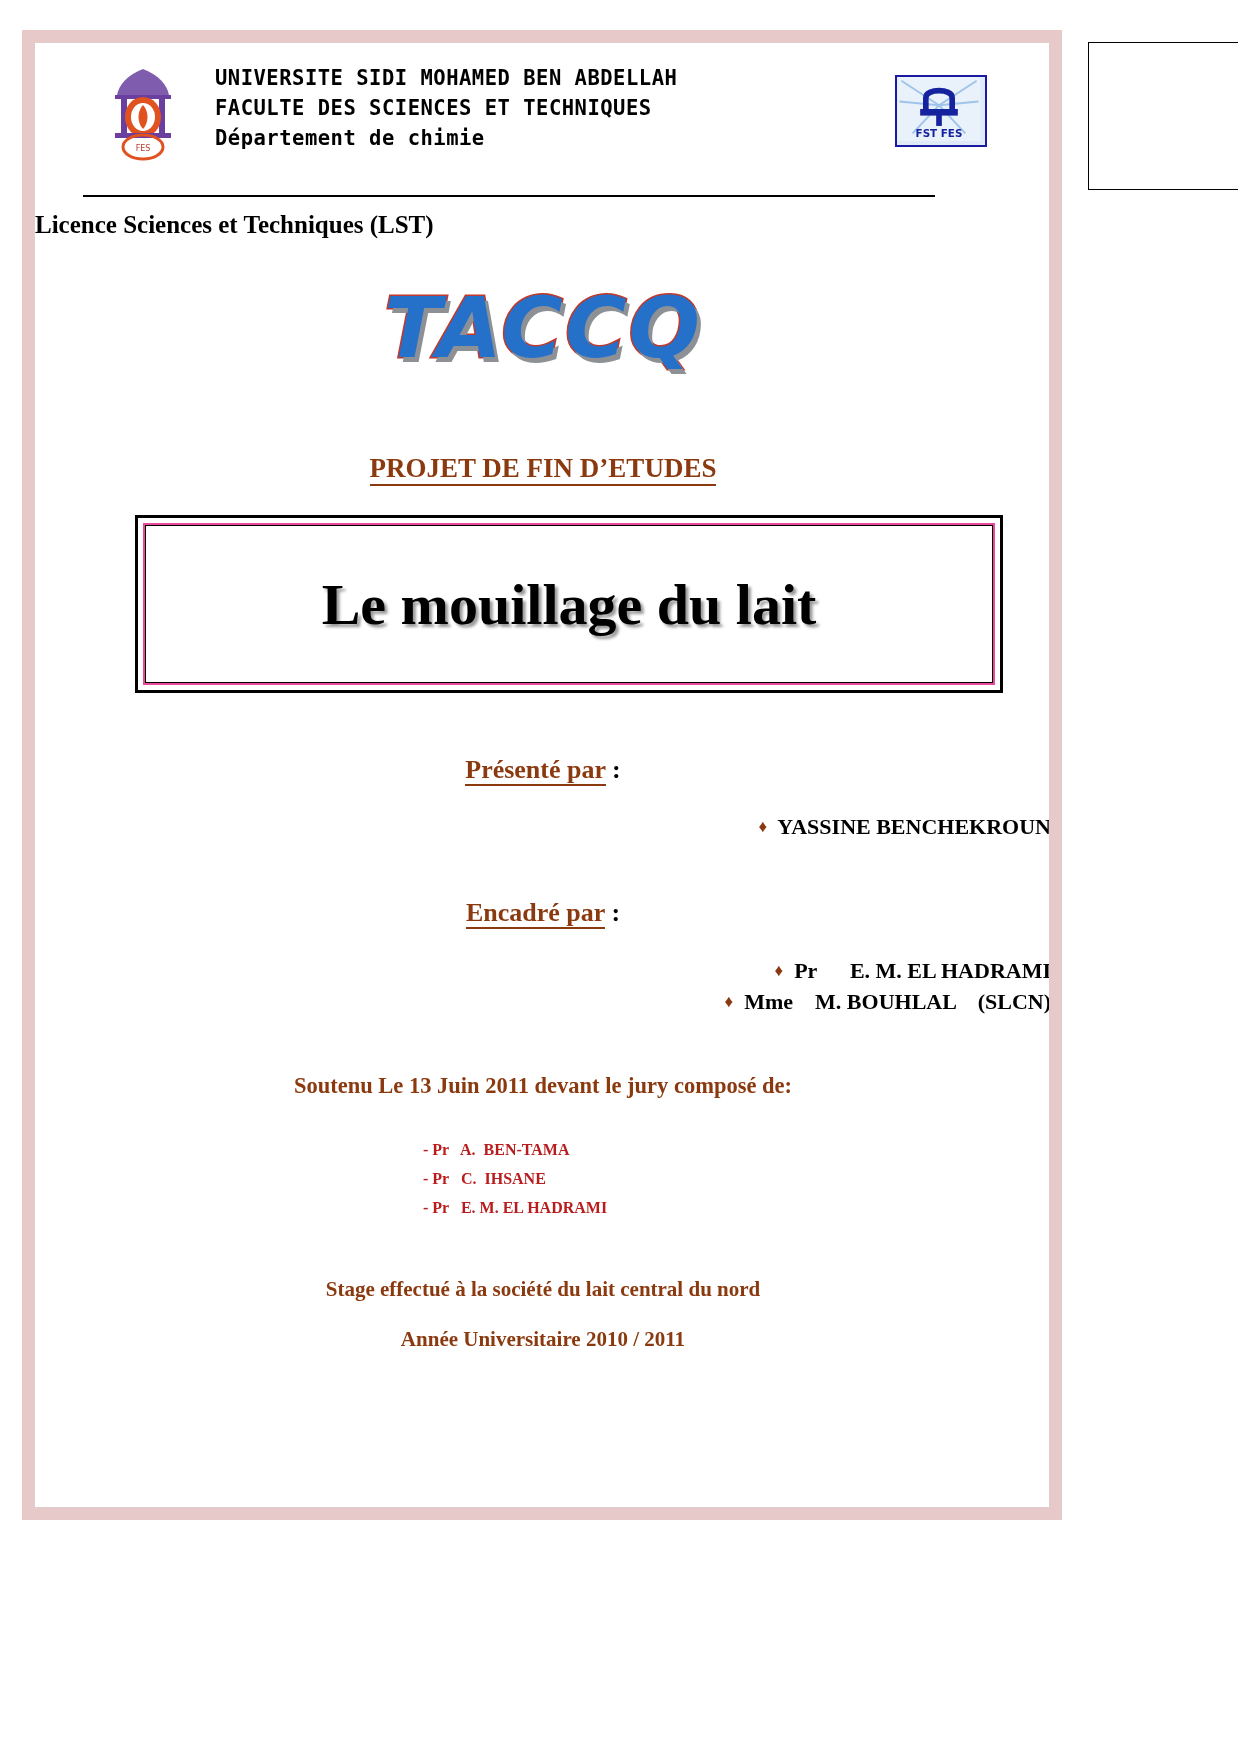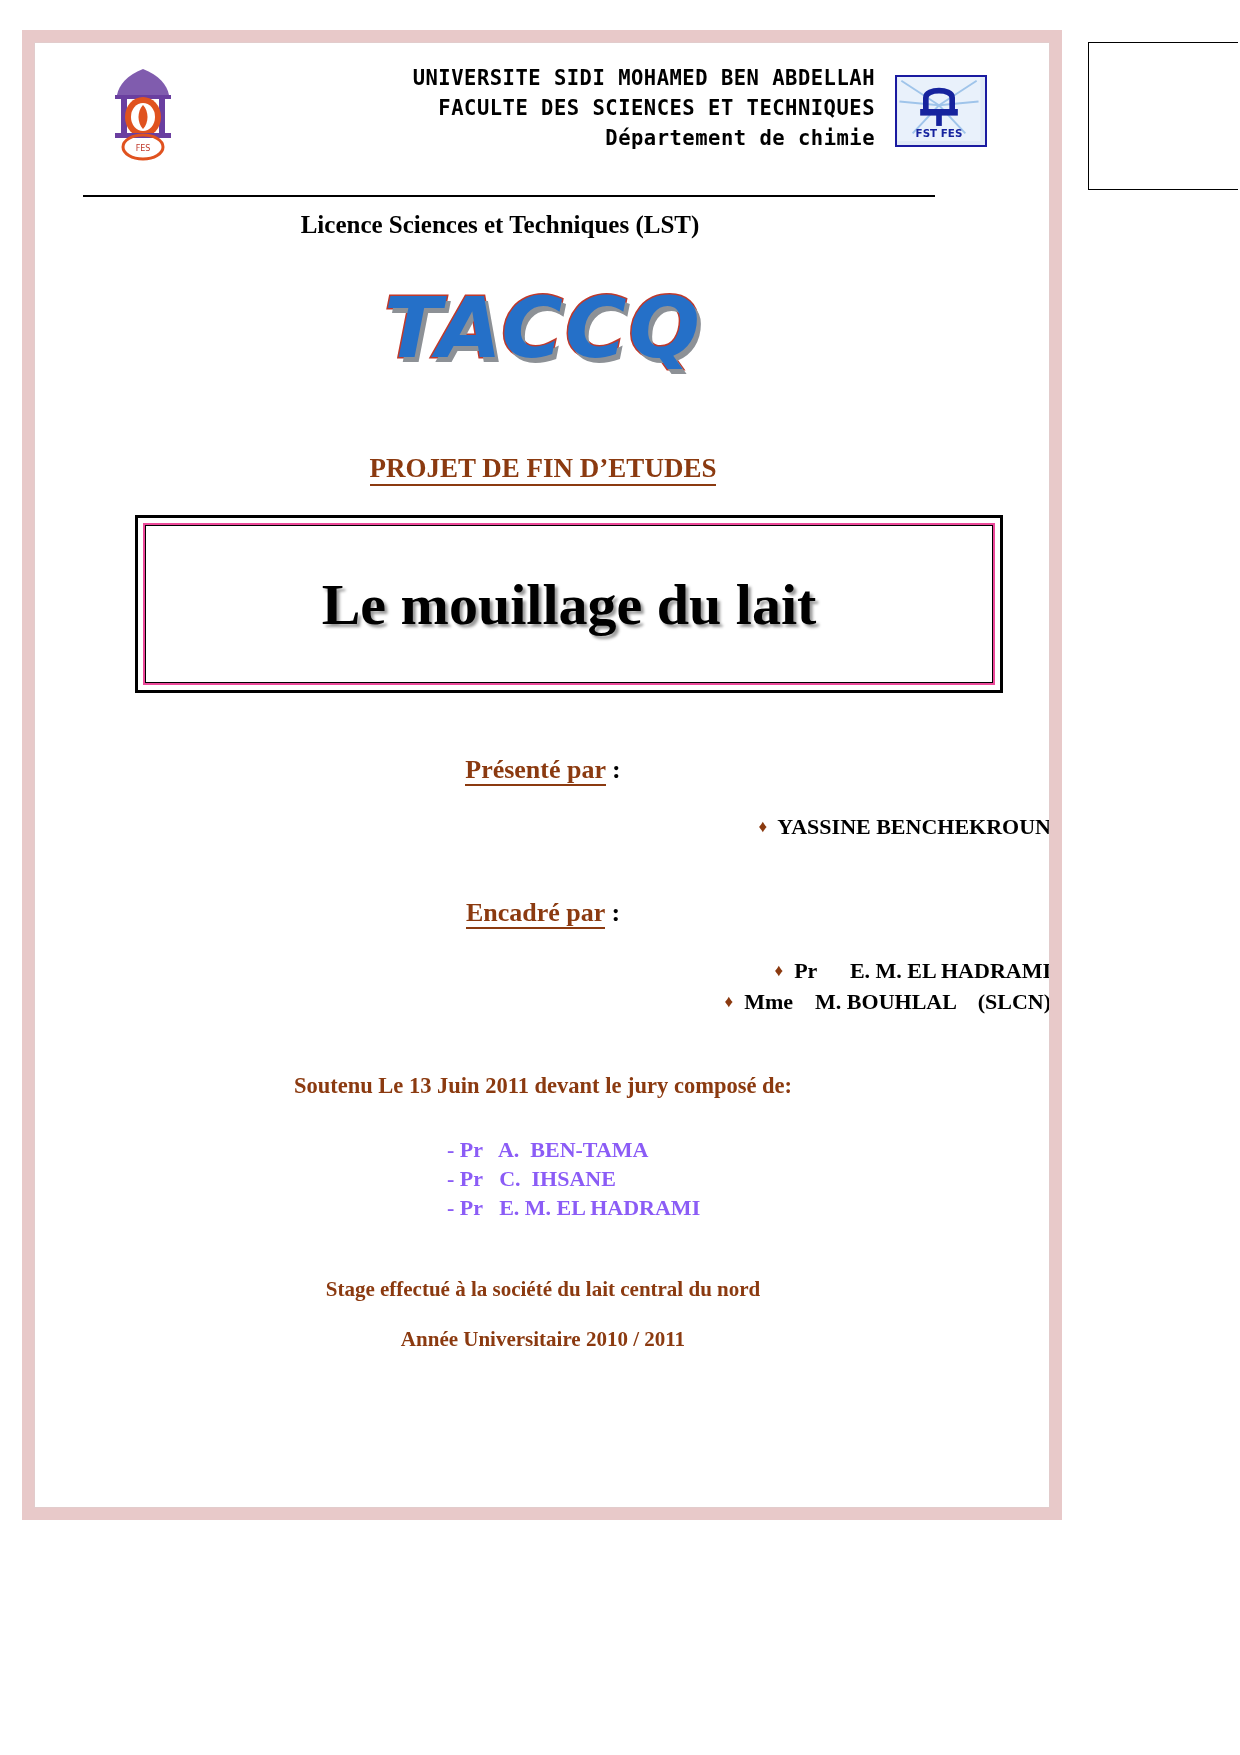--- a/index.html
+++ b/index.html
@@ -66,21 +66,21 @@
     height: 68px;
     border: 2px solid #1a1aa0;
     background: #dfe9f7;
     overflow: hidden;
   }
   .header-text {
     position: absolute;
     left: 180px;
     top: 20px;
     width: 660px;
-    text-align: right;
+    text-align: left;
     font-family: "DejaVu Sans Mono", monospace;
     font-weight: bold;
     font-size: 20.5px;
     line-height: 30px;
     letter-spacing: 0.5px;
     color: #000;
   }
   .header-rule {
     position: absolute;
     left: 48px;
@@ -88,21 +88,21 @@
     width: 852px;
     height: 2px;
     background: #000;
   }
 
   
   .lst-line {
     position: absolute;
     left: 0; top: 168px;
     width: 930px;
-    text-align: center;
+    text-align: left;
     font-size: 25px;
     font-weight: bold;
     font-family: "Liberation Serif", serif;
   }
 
   .taccq {
     position: absolute;
     left: 0; top: 236px;
     width: 1016px;
     text-align: center;
@@ -208,24 +208,23 @@
     text-align: center;
     font-size: 22.5px;
     font-weight: bold;
     color: #8b3a10;
   }
   .jury {
     position: absolute;
     left: 0; top: 1092px;
     width: 1016px;
     text-align: center;
-    font-size: 22px;
-    font-weight: bold;
-    color: #8b5cf6;
-    padding-left: 24px;
+    font-size: 16px;
+    font-weight: bold;
+    color: #b91c1c;
   }
   .jury .jrow {
     display: block;
     line-height: 29px;
     white-space: pre;
     text-align: left;
     padding-left: 388px;
   }
 
   .stage {

